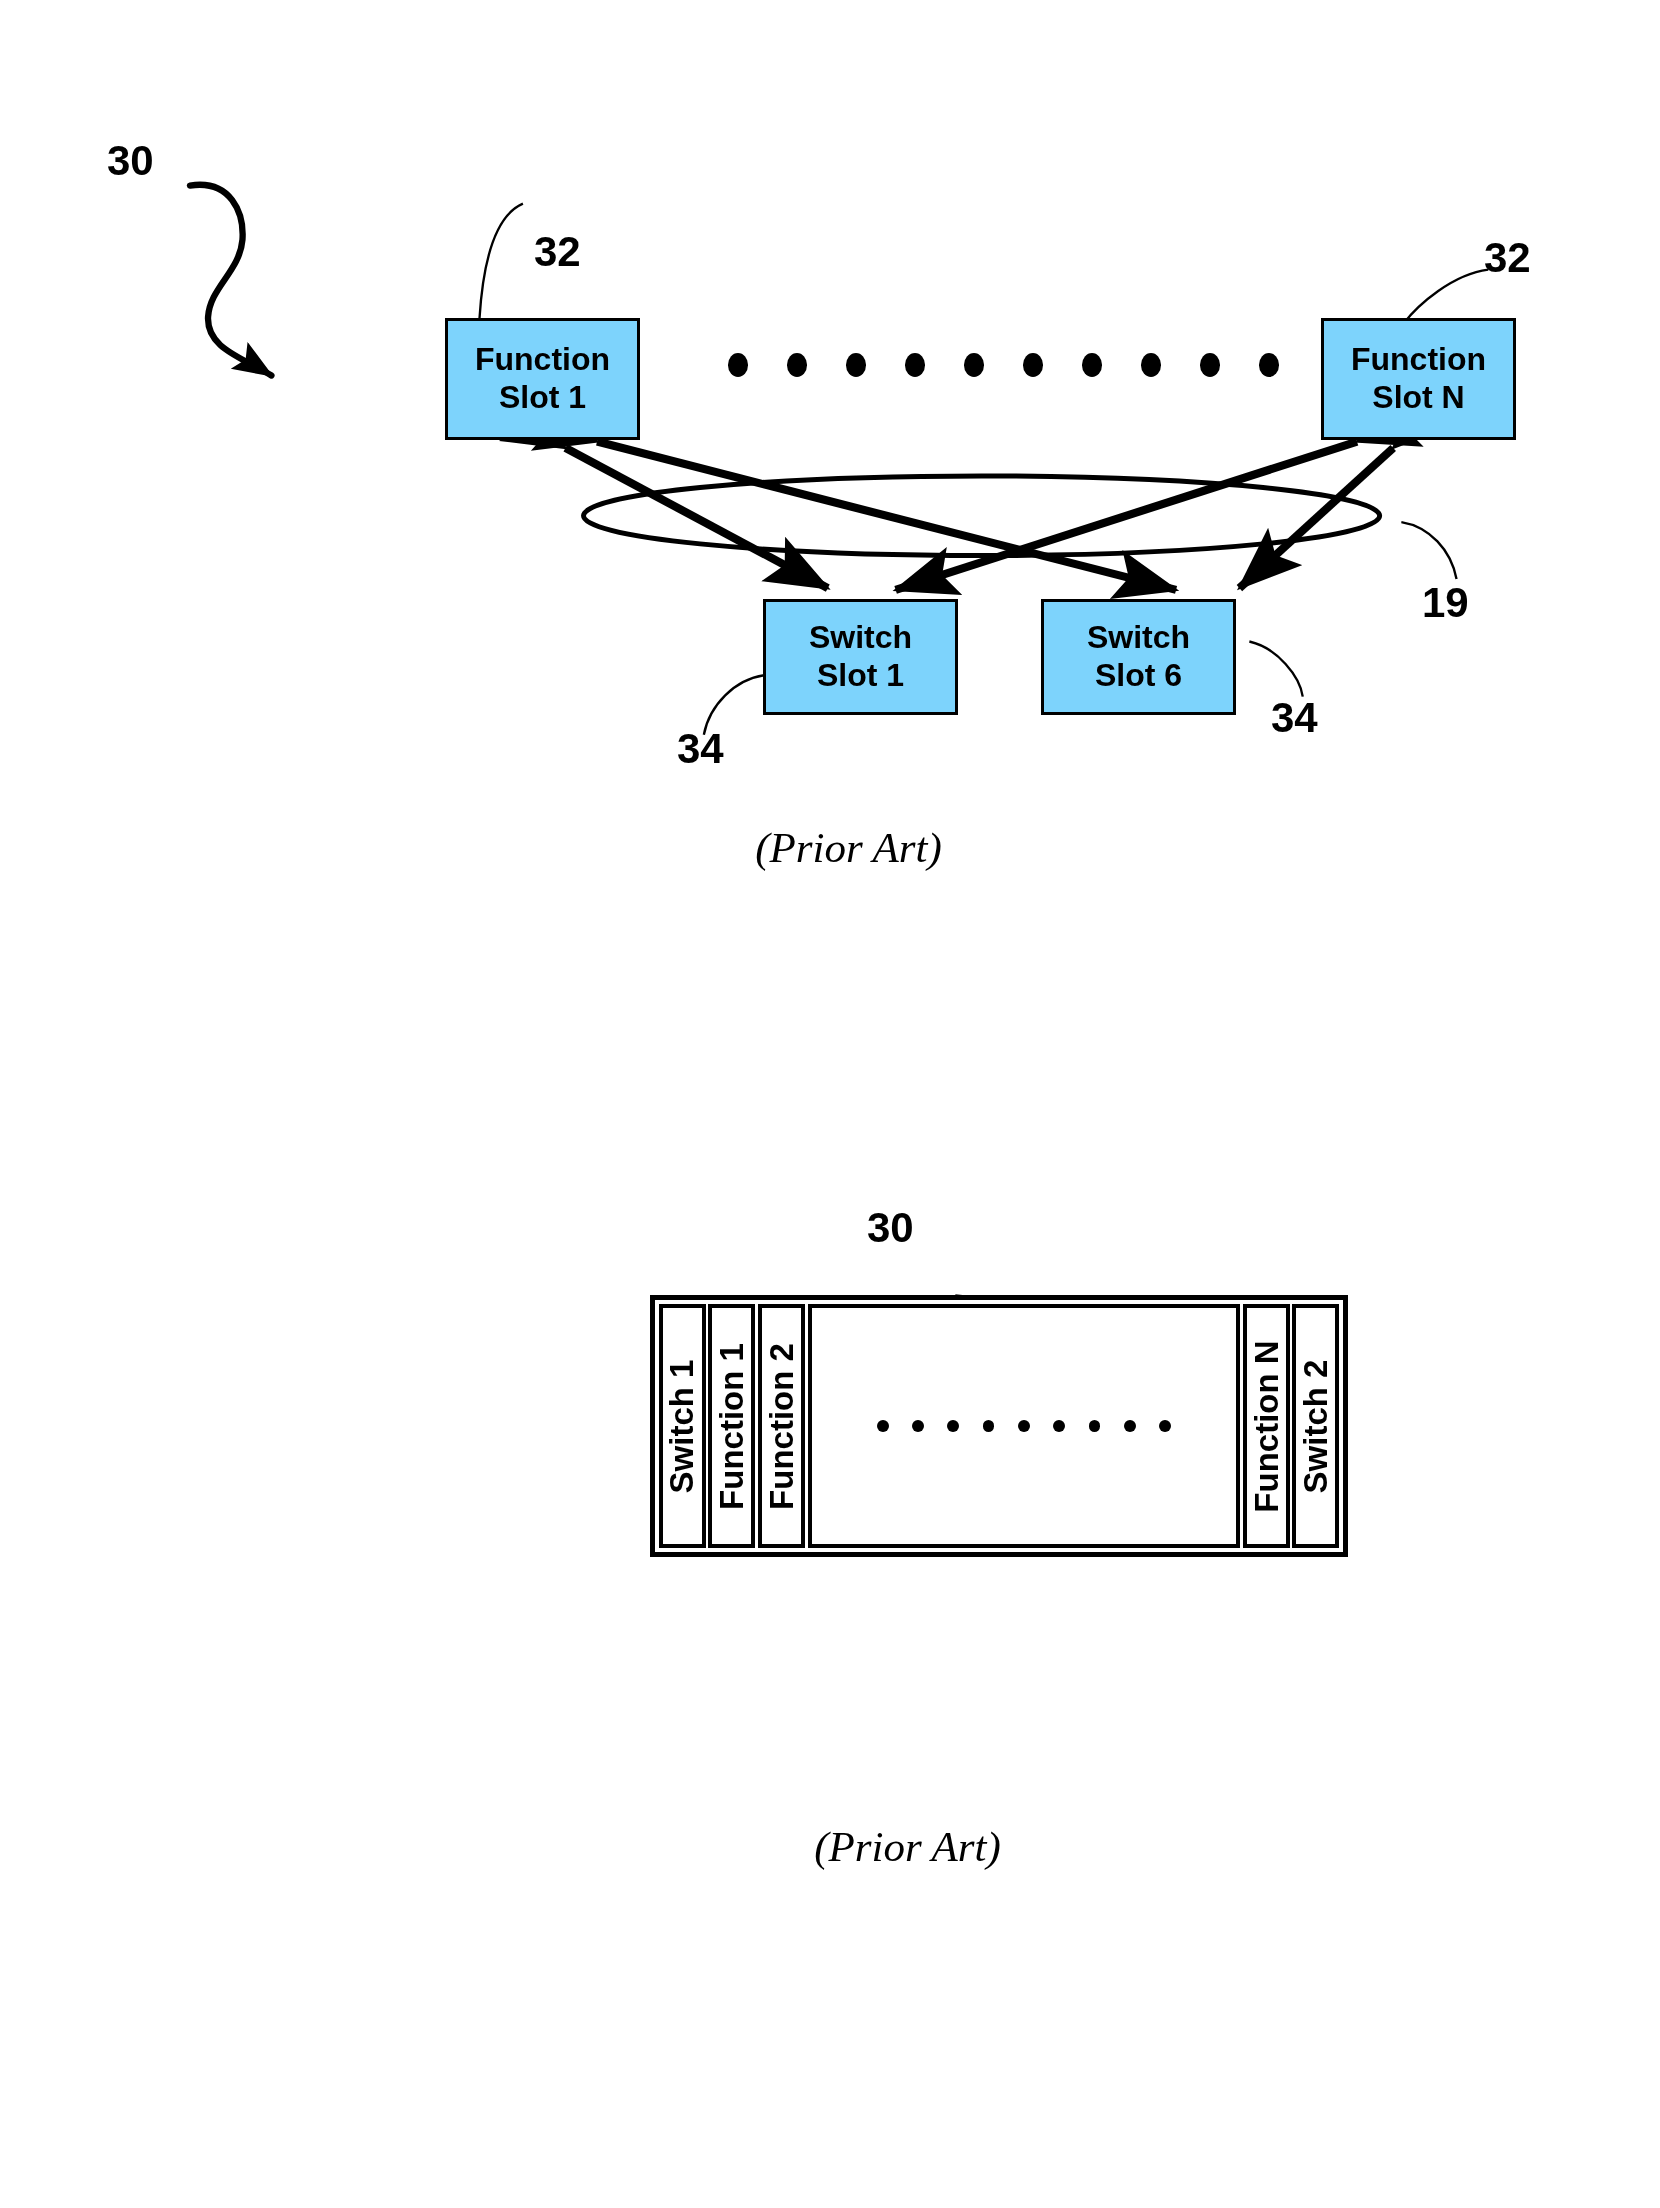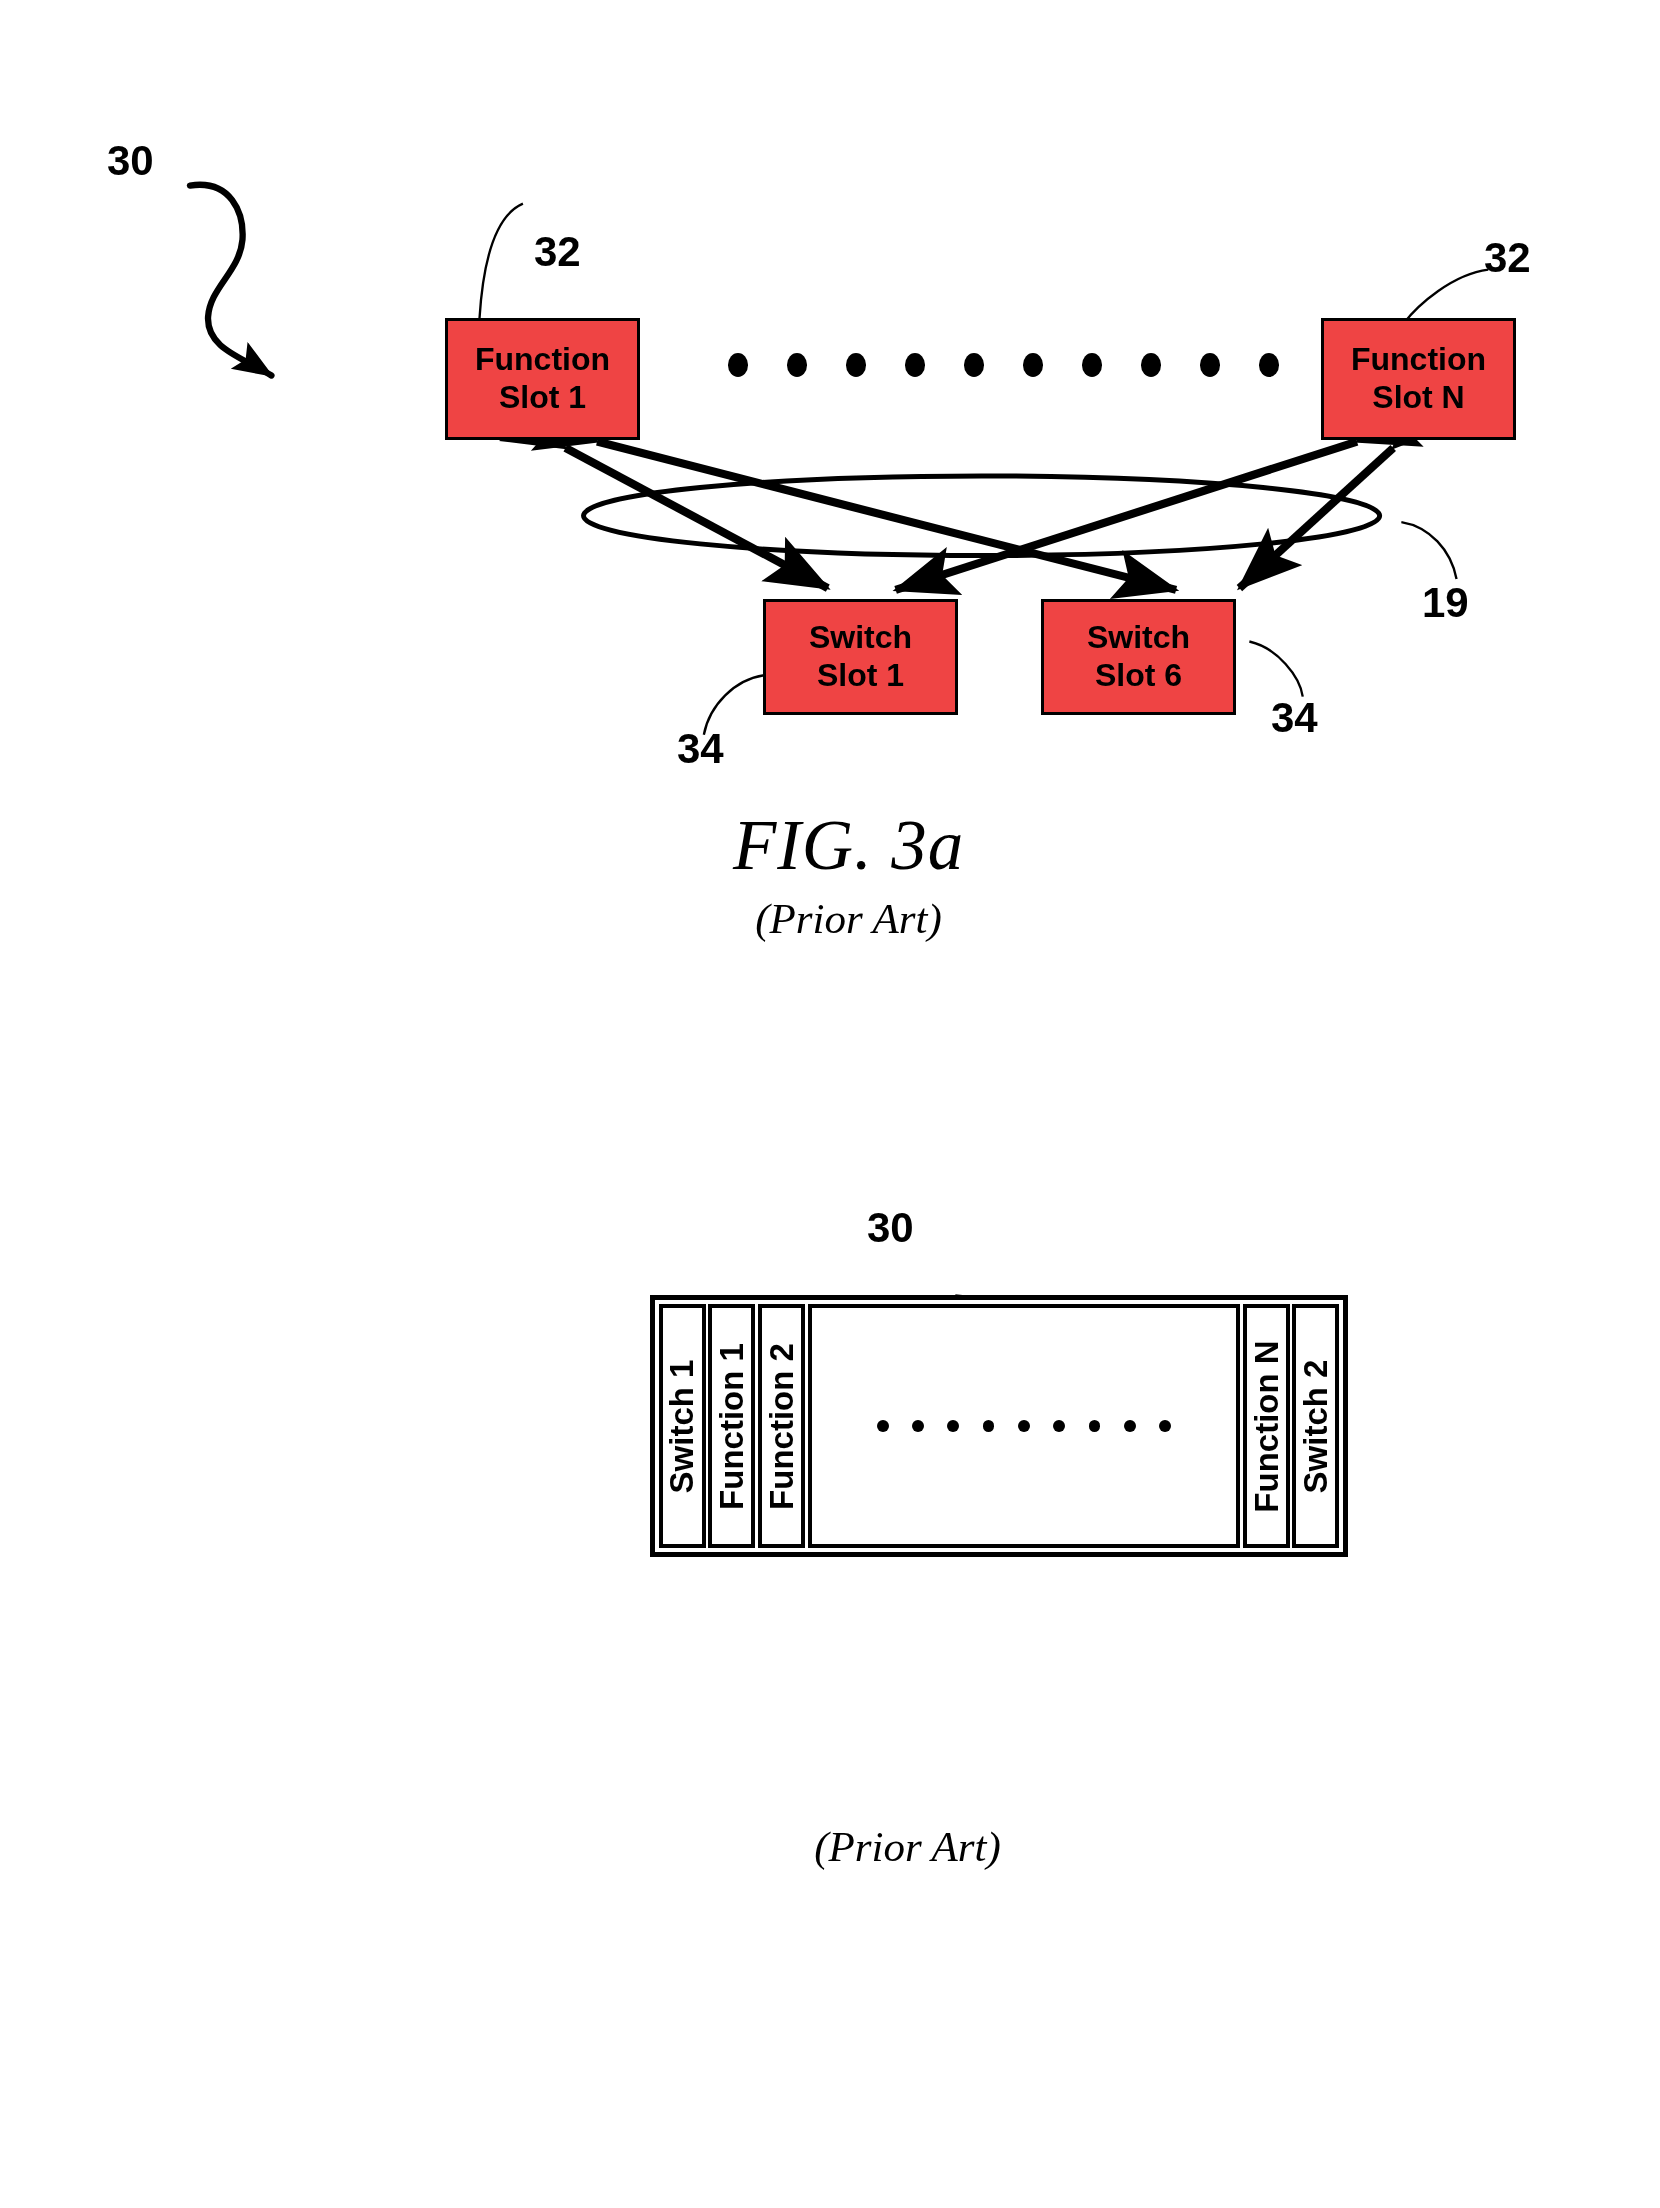--- a/index.html
+++ b/index.html
@@ -26,21 +26,21 @@
     line-height: 1;
     color: #000;
     white-space: nowrap;
     letter-spacing: 0px;
   }
 
   
   .slot-box {
     position: absolute;
     border: 3.6px solid #000;
-    background: #ef4444;
+    background: #7dd3fc;
     box-sizing: border-box;
     display: flex;
     flex-direction: column;
     align-items: center;
     justify-content: center;
     font-family: "Liberation Sans", sans-serif;
     font-weight: bold;
     font-size: 32px;
     line-height: 1.18;
     text-align: center;
@@ -225,21 +225,20 @@
   <span>Slot 6</span>
 </div>
 
 <div class="ref-num" style="left:1422px; top:582px;">19</div>
 
 <div class="ref-num" style="left:677px; top:728px;">34</div>
 
 <div class="ref-num" style="left:1271px; top:697px;">34</div>
 
 <div class="fig-caption" style="left:559px; top:810px; width:579px;">
-  <span class="fig-title">FIG. 3a</span>
   <span class="fig-sub">(Prior Art)</span>
 </div>
 
 <svg style="position:absolute; left:0; top:1158px;" width="1661" height="181" viewBox="0 0 1836 200">
   <path d="M 1056,152 C 1092,154 1122,170 1126,220" fill="none" stroke="#000" stroke-width="2.6"></path>
 </svg>
 
 <div class="ref-num" style="left:867px; top:1207px;">30</div>
 
 <div id="chassis-outer">

